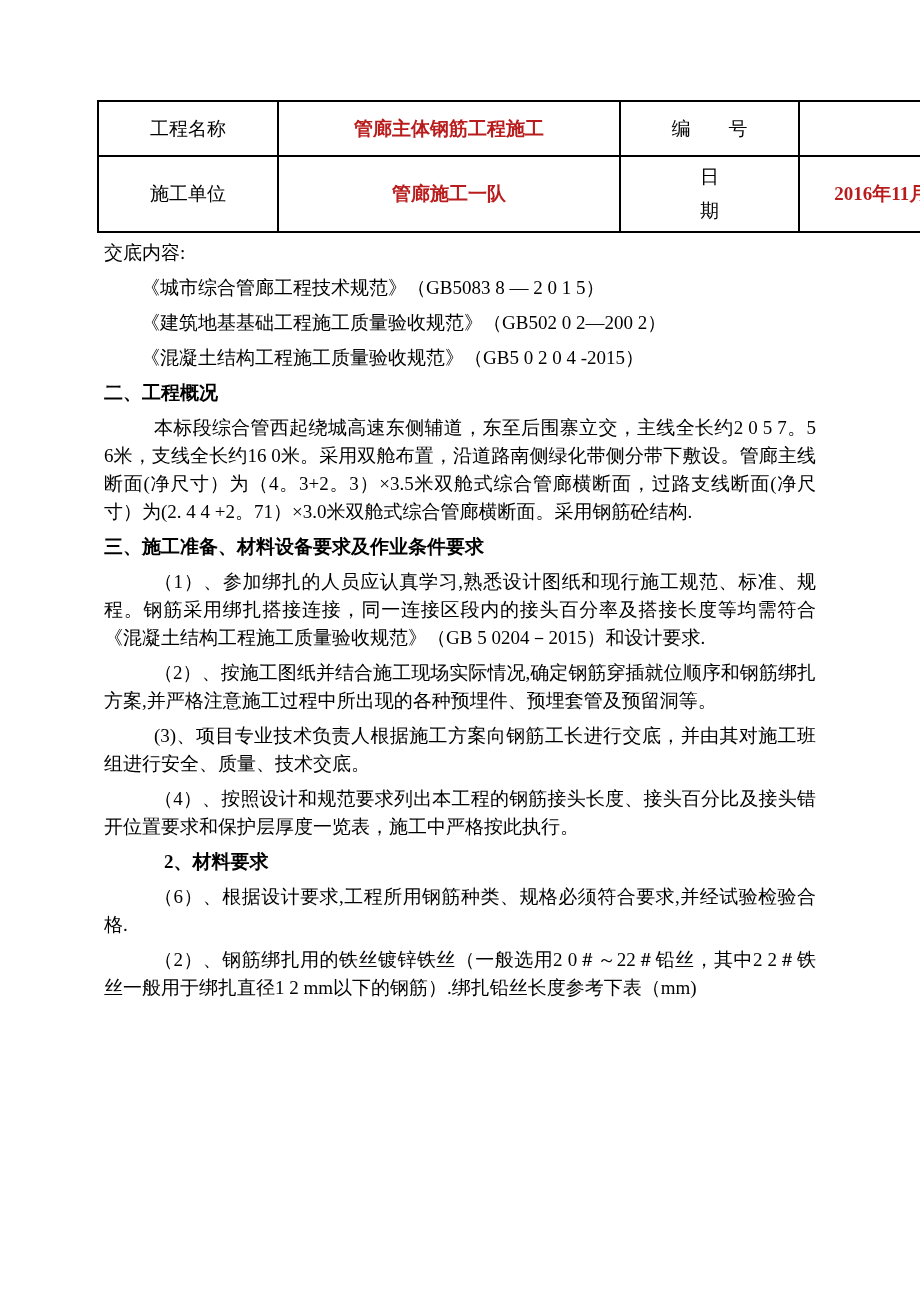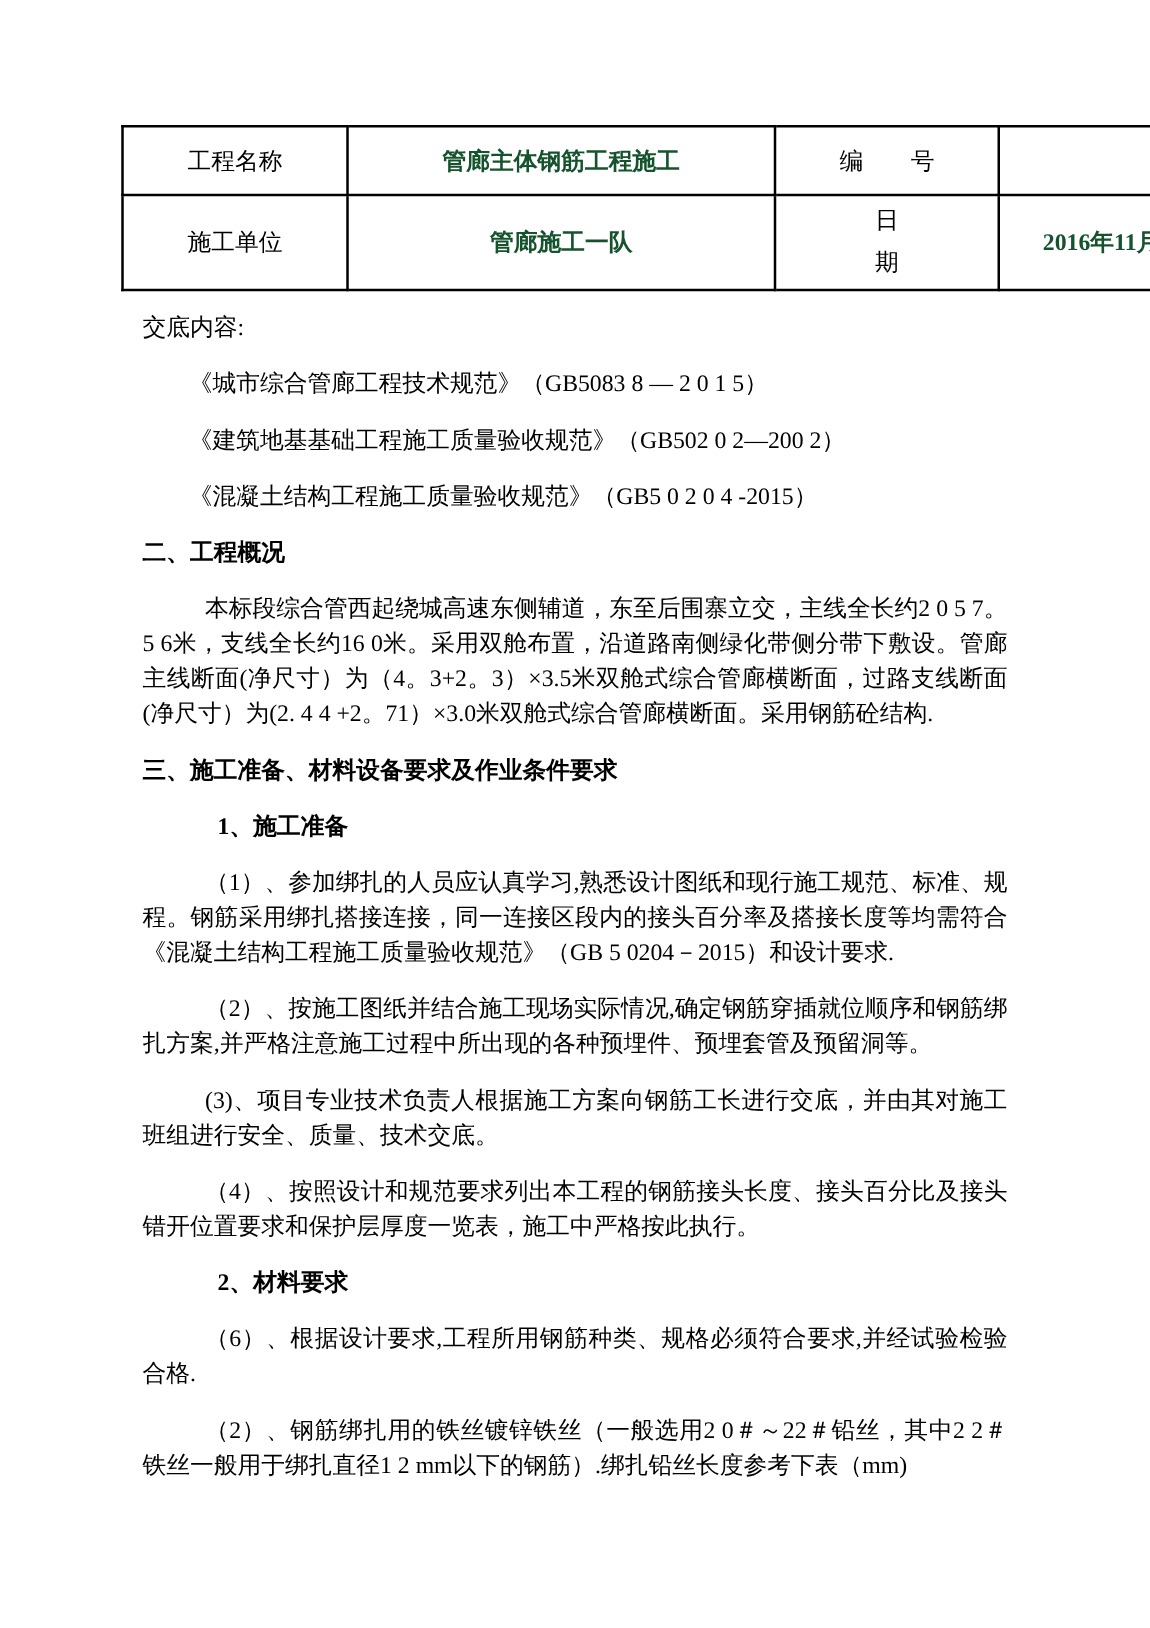--- a/index.html
+++ b/index.html
@@ -34,40 +34,40 @@
     white-space: pre-wrap;
     overflow: hidden;
   }
   .col1 { width: 138px; }
   .col2 { width: 300px; }
   .col3 { width: 137px; }
   .col4 { width: 151px; }
   tr.row1 td { height: 53px; }
   tr.row2 td { height: 74px; }
   .red-bold {
-    color: #14532d;
+    color: #b91c1c;
     font-weight: bold;
   }
   .date-label-stack {
     display: block;
     width: 1.2em;
     margin: 0 auto;
     word-break: break-all;
     line-height: 34px;
     text-align: center;
   }
   
   .content {
     position: absolute;
     left: 97px;
     top: 232px;
     width: 726px;
   }
   .content p {
-    margin: 17px;
+    margin: 7px;
     font-size: 19px;
     line-height: 28px;
     text-align: justify;
   }
   .p-label { font-size: 19px; }
   .p-heading {
     font-weight: bold;
     font-size: 20px;
     line-height: 29px;
     margin: 1px 0;
@@ -119,21 +119,20 @@
     </table>
 
   <div class="content" id="paragraph-container">
       <p class="p-label">交底内容:</p>
       <p class="p-ref">《城市综合管廊工程技术规范》（GB5083 8 — 2 0 1 5）</p>
       <p class="p-ref">《建筑地基基础工程施工质量验收规范》（GB502 0 2—200 2）</p>
       <p class="p-ref">《混凝土结构工程施工质量验收规范》（GB5 0 2 0 4 -2015）</p>
       <p class="p-heading">二、工程概况</p>
       <p class="p-body">本标段综合管西起绕城高速东侧辅道，东至后围寨立交，主线全长约2 0 5 7。5 6米，支线全长约16 0米。采用双舱布置，沿道路南侧绿化带侧分带下敷设。管廊主线断面(净尺寸）为（4。3+2。3）×3.5米双舱式综合管廊横断面，过路支线断面(净尺寸）为(2. 4 4 +2。71）×3.0米双舱式综合管廊横断面。采用钢筋砼结构.</p>
       <p class="p-heading">三、施工准备、材料设备要求及作业条件要求</p>
-      <p class="p-sub">1、施工准备</p>
       <p class="p-body">（1）、参加绑扎的人员应认真学习,熟悉设计图纸和现行施工规范、标准、规程。钢筋采用绑扎搭接连接，同一连接区段内的接头百分率及搭接长度等均需符合《混凝土结构工程施工质量验收规范》（GB 5 0204－2015）和设计要求.</p>
       <p class="p-body">（2）、按施工图纸并结合施工现场实际情况,确定钢筋穿插就位顺序和钢筋绑扎方案,并严格注意施工过程中所出现的各种预埋件、预埋套管及预留洞等。</p>
       <p class="p-body">(3)、项目专业技术负责人根据施工方案向钢筋工长进行交底，并由其对施工班组进行安全、质量、技术交底。</p>
       <p class="p-body">（4）、按照设计和规范要求列出本工程的钢筋接头长度、接头百分比及接头错开位置要求和保护层厚度一览表，施工中严格按此执行。</p>
       <p class="p-sub">2、材料要求</p>
       <p class="p-body p-wide">（6）、根据设计要求,工程所用钢筋种类、规格必须符合要求,并经试验检验合格.</p>
       <p class="p-body p-wide">（2）、钢筋绑扎用的铁丝镀锌铁丝（一般选用2 0＃～22＃铅丝，其中2 2＃铁丝一般用于绑扎直径1 2 mm以下的钢筋）.绑扎铅丝长度参考下表（mm)</p>
     </div>
 
 

